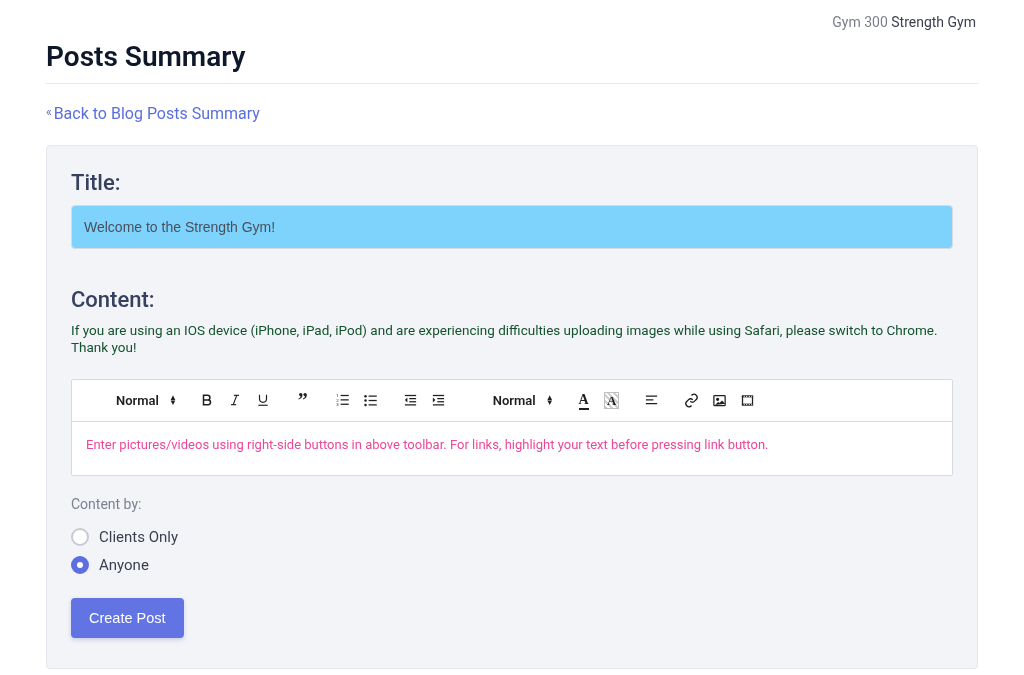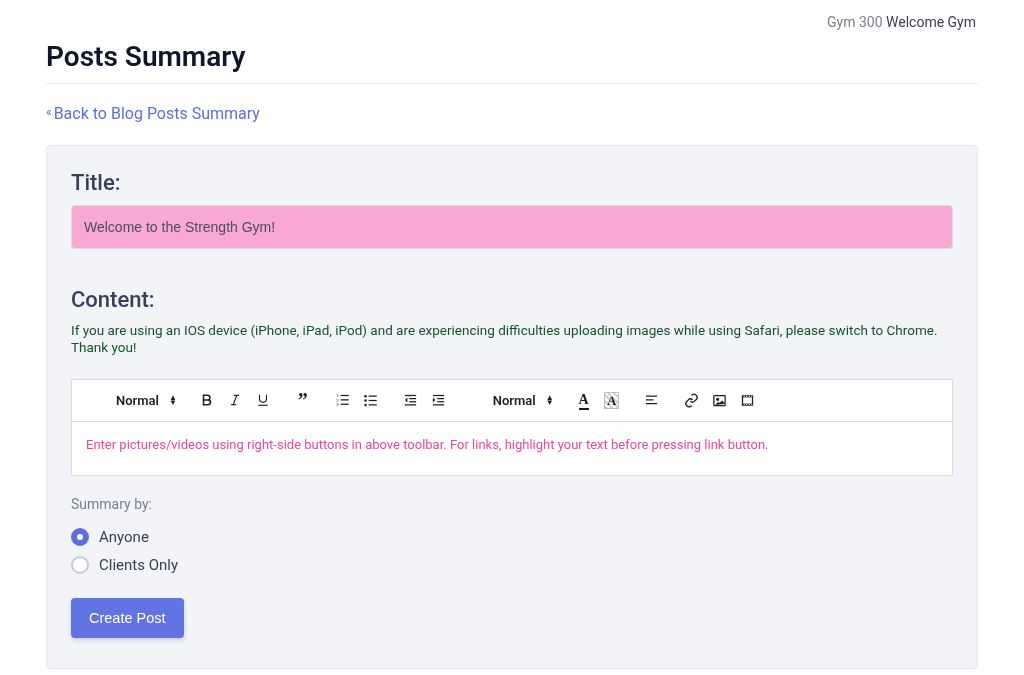--- a/index.html
+++ b/index.html
@@ -61,21 +61,21 @@
     margin-bottom: 10px;
   }
   .title-input {
     width: 100%;
     height: 44px;
     padding: 0 12px;
     font-size: 14px;
     color: #4a4f5c;
     border: 1px solid #d9dbe3;
     border-radius: 4px;
-    background: #f9a8d4;
+    background: #7dd3fc;
   }
   .spacer-md { height: 38px; }
   .help-text {
     font-size: 13.5px;
     color: #14532d;
     margin-top: 6px;
     margin-bottom: 22px;
     line-height: 1.3;
   }
   .editor {
@@ -207,21 +207,21 @@
       repeating-linear-gradient(45deg,#d0d0d0 0 2px,#fff 2px 4px);
     border:1px solid #bfbfbf;
   }
 </style>
 </head>
 <body>
 
 <div class="page">
 
   <div class="breadcrumb-top">
-    <span>Gym 300 </span><span class="strong">Welcome Gym</span>
+    <span>Gym 300 </span><span class="strong">Strength Gym</span>
   </div>
 
   <h1 class="page-title">Posts Summary</h1>
   <hr class="title-rule">
 
   <a href="#" class="back-link">
     <span class="chevrons">«</span>
     <span>Back to Blog Posts Summary</span>
   </a>
 
@@ -377,29 +377,29 @@
               </svg>
           </span>
         </div>
 
       </div>
       <div class="editor-body">
         <span class="editor-placeholder">Enter pictures/videos using right-side buttons in above toolbar. For links, highlight your text before pressing link button.</span>
       </div>
     </div>
 
-    <div class="viewable-label">Summary by:</div>
-
+    <div class="viewable-label">Content by:</div>
+
+    <label class="radio-row">
+      <span class="radio-outer"></span>
+      <span>Clients Only</span>
+    </label>
     <label class="radio-row">
       <span class="radio-outer checked">
           <span class="radio-inner"></span>
         </span>
       <span>Anyone</span>
     </label>
-    <label class="radio-row">
-      <span class="radio-outer"></span>
-      <span>Clients Only</span>
-    </label>
 
     <button class="create-btn">Create Post</button>
 
   </div>
 </div>
 
 </body></html>

